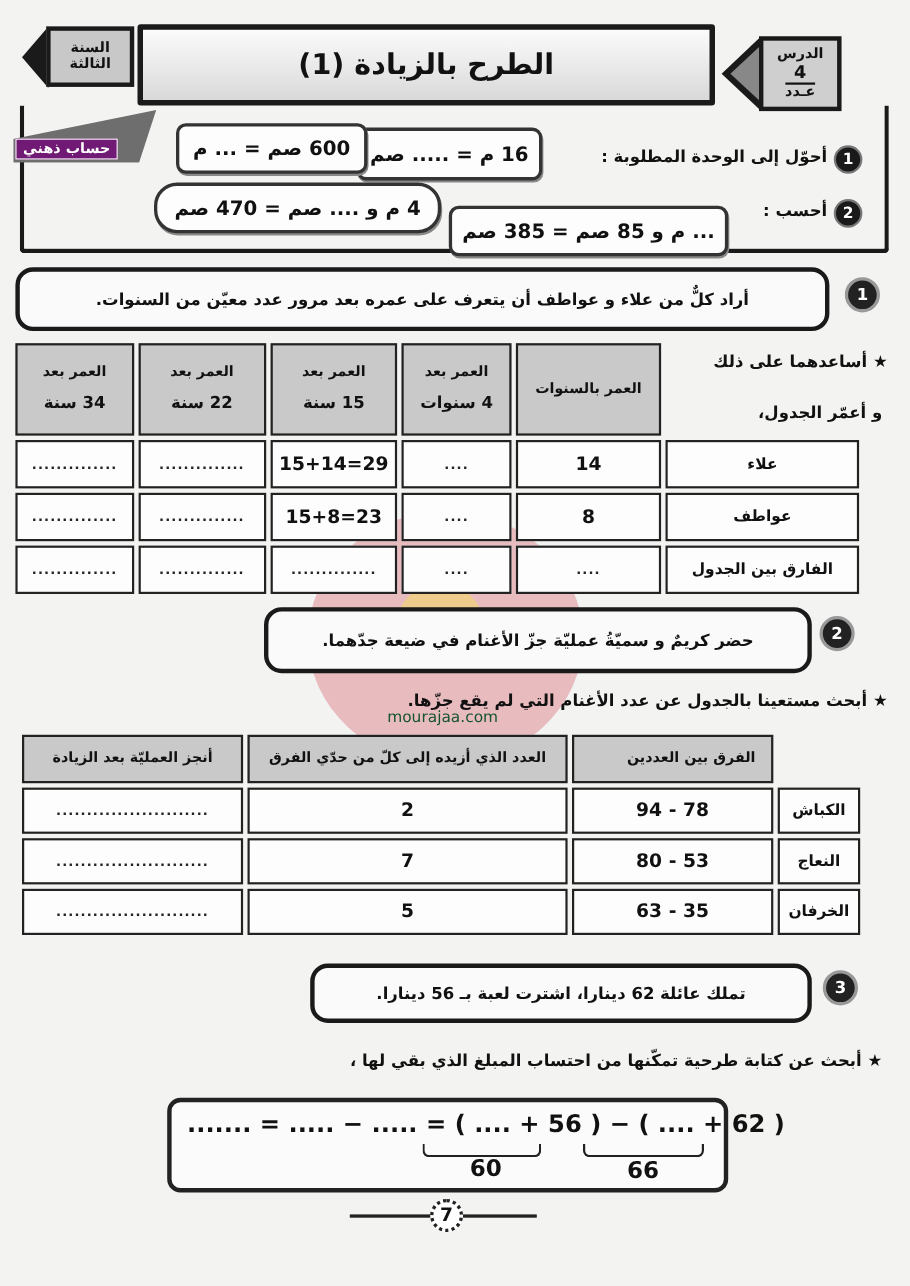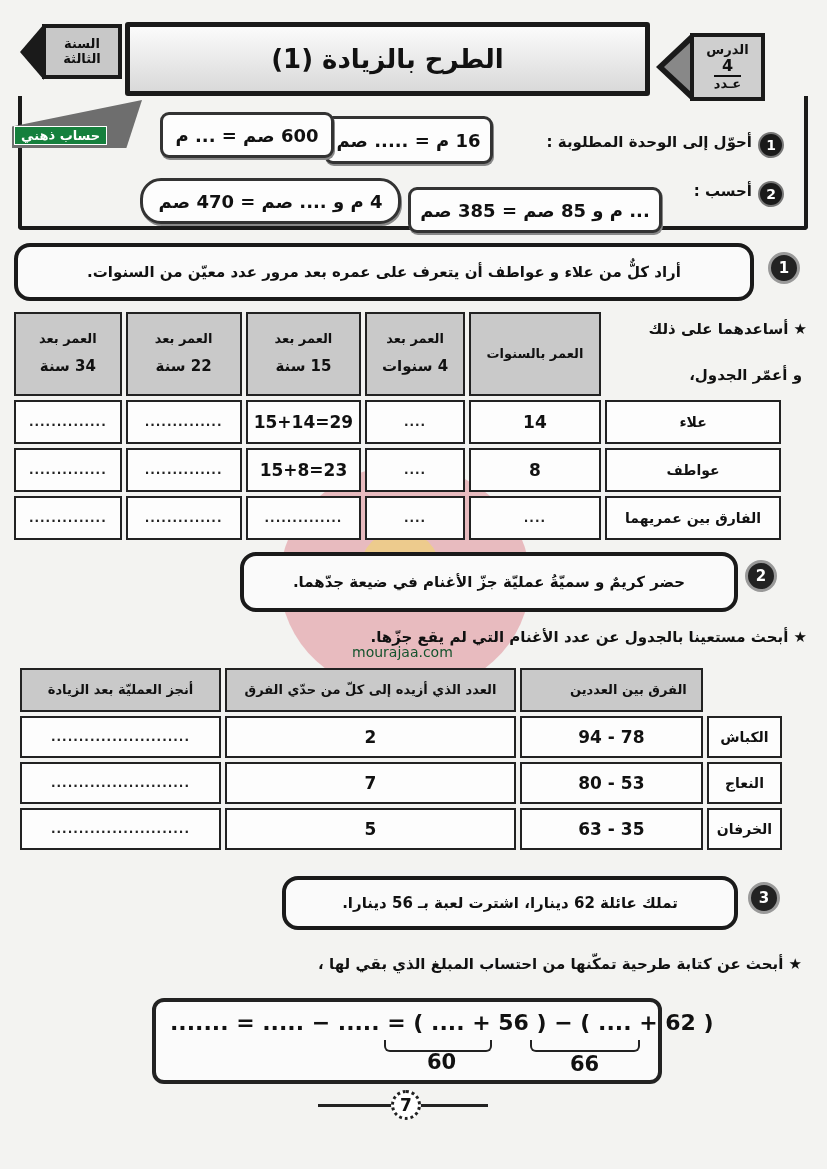--- a/index.html
+++ b/index.html
@@ -7,21 +7,21 @@
   .abs{position:absolute;}
   
   .title-bar{left:125px;top:22px;width:525px;height:74px;border:5px solid #1a1a1a;border-radius:3px;background:linear-gradient(#fbfbfb,#d9d9d9);box-sizing:border-box;display:flex;align-items:center;justify-content:center;}
   .title-bar span{font-size:26px;font-weight:bold;}
   .lesson-badge{left:690px;top:33px;width:75px;height:68px;background:#cfcfcf;border:4px solid #1a1a1a;box-sizing:border-box;display:flex;flex-direction:column;align-items:center;justify-content:center;font-size:13px;font-weight:bold;line-height:1.1;}
   .lesson-arrow{left:656px;top:33px;width:0;height:0;border-top:34px solid transparent;border-bottom:34px solid transparent;border-right:36px solid #1a1a1a;}
   .lesson-arrow-in{left:664px;top:41px;width:0;height:0;border-top:26px solid transparent;border-bottom:26px solid transparent;border-right:28px solid #888;}
   .year-badge{left:42px;top:24px;width:80px;height:55px;background:#c8c8c8;border:4px solid #1a1a1a;box-sizing:border-box;display:flex;flex-direction:column;align-items:center;justify-content:center;font-size:13px;font-weight:bold;line-height:1.15;}
   .year-arrow{left:20px;top:24px;width:0;height:0;border-top:28px solid transparent;border-bottom:28px solid transparent;border-right:24px solid #1a1a1a;}
   .mental-flag{left:12px;top:100px;width:130px;height:48px;background:#6e6e6e;clip-path:polygon(0 55%,100% 0,88% 100%,0 100%);}
-  .mental-label{left:14px;top:126px;font-size:13px;font-weight:bold;color:#fff;background:#15803d;padding:1px 6px;border:1px solid #fff;}
+  .mental-label{left:14px;top:126px;font-size:13px;font-weight:bold;color:#fff;background:#701a75;padding:1px 6px;border:1px solid #fff;}
   .header-frame{left:18px;top:96px;width:790px;height:134px;border:4px solid #1a1a1a;border-top:none;border-radius:0 0 4px 4px;box-sizing:border-box;}
   .pill{position:absolute;border:3px solid #333;border-radius:9px;background:#fdfdfd;display:flex;align-items:center;justify-content:center;font-size:18px;font-weight:bold;box-shadow:1px 2px 0 #888;direction:rtl;}
   .qnum{position:absolute;width:22px;height:22px;border-radius:50%;background:#1a1a1a;color:#fff;font-size:14px;font-weight:bold;display:flex;align-items:center;justify-content:center;border:2px solid #777;}
   .qlabel{position:absolute;font-size:15px;font-weight:bold;direction:rtl;}
   
   .sbox{position:absolute;border:4px solid #1a1a1a;border-radius:16px;background:#fafafa;display:flex;align-items:center;justify-content:center;font-size:15px;font-weight:bold;direction:rtl;box-sizing:border-box;}
   .snum{position:absolute;width:26px;height:26px;border-radius:50%;background:#222;color:#fff;border:3px solid #999;display:flex;align-items:center;justify-content:center;font-size:15px;font-weight:bold;}
   .instr{position:absolute;font-size:15px;font-weight:bold;direction:rtl;white-space:nowrap;}
   
   table{border-collapse:separate;border-spacing:4px;position:absolute;direction:rtl;}
@@ -74,21 +74,21 @@
 <div class="abs mental-label">حساب ذهني</div>
 
 <div class="qnum" style="left:758px;top:132px;">1</div>
 <div class="qlabel" style="right:75px;top:133px;">أحوّل إلى الوحدة المطلوبة :</div>
 <div class="pill" style="left:324px;top:116px;width:163px;height:42px;">16 م = ..... صم</div>
 <div class="pill" style="left:160px;top:112px;width:168px;height:40px;">600 صم = ... م</div>
 
 <div class="qnum" style="left:758px;top:181px;">2</div>
 <div class="qlabel" style="right:75px;top:182px;">أحسب :</div>
 <div class="pill" style="left:408px;top:187px;width:248px;height:40px;">... م و 85 صم = 385 صم</div>
-<div class="pill" style="left:140px;top:178px;width:255px;height:40px;border-radius:21px;">4 م و .... صم = 470 صم</div>
+<div class="pill" style="left:140px;top:166px;width:255px;height:40px;border-radius:21px;">4 م و .... صم = 470 صم</div>
 
 <div class="snum" style="left:768px;top:252px;">1</div>
 <div class="sbox" style="left:14px;top:243px;width:740px;height:58px;">
   <span>أراد كلٌّ من علاء و عواطف أن يتعرف على عمره بعد مرور عدد معيّن من السنوات.</span>
 </div>
 <div class="instr" style="right:20px;top:320px;">★ أساعدهما على ذلك</div>
 <div class="instr" style="right:25px;top:366px;margin-left:11px;">و أعمّر الجدول،</div>
 
 <table style="left:10px;top:308px;width:775px;">
   <tbody>
@@ -110,21 +110,21 @@
   </tr>
   <tr style="height:44px;">
     <td class="rl">عواطف</td>
     <td>8</td>
     <td class="dots">....</td>
     <td>23=15+8</td>
     <td class="dots">..............</td>
     <td class="dots">..............</td>
   </tr>
   <tr style="height:44px;">
-    <td class="rl">الفارق بين عمريهما</td>
+    <td class="rl">الفارق بين الجدول</td>
     <td class="dots">....</td>
     <td class="dots">....</td>
     <td class="dots">..............</td>
     <td class="dots">..............</td>
     <td class="dots">..............</td>
   </tr>
 </tbody>
   </table>
 
 <div class="snum" style="left:745px;top:560px;">2</div>

